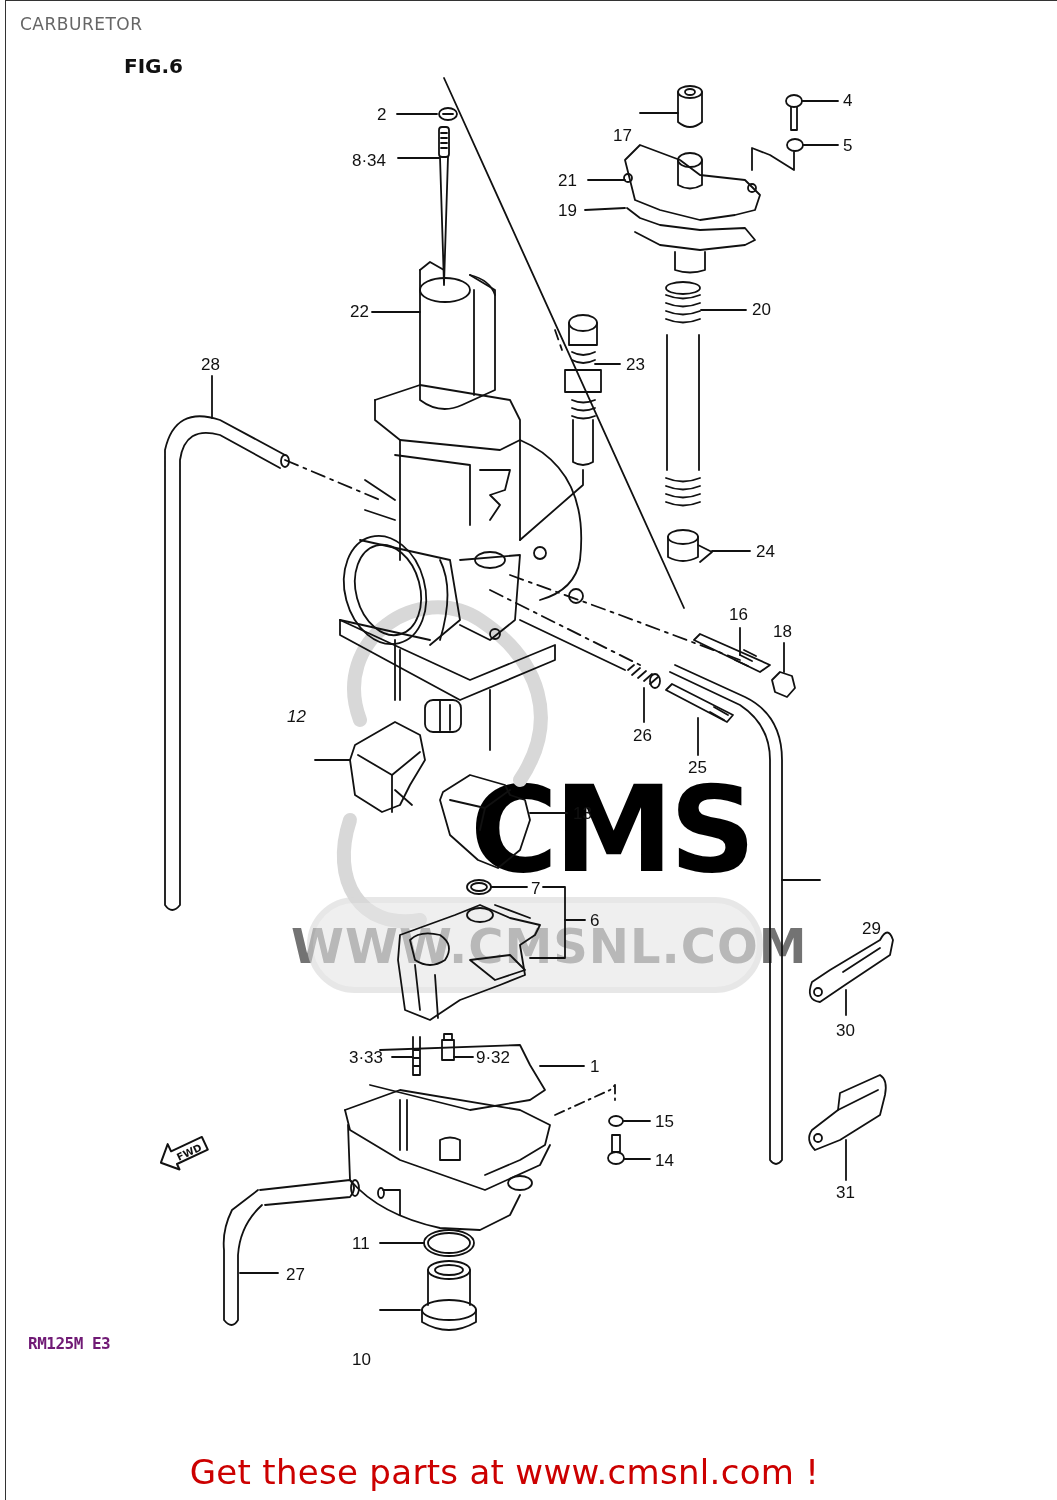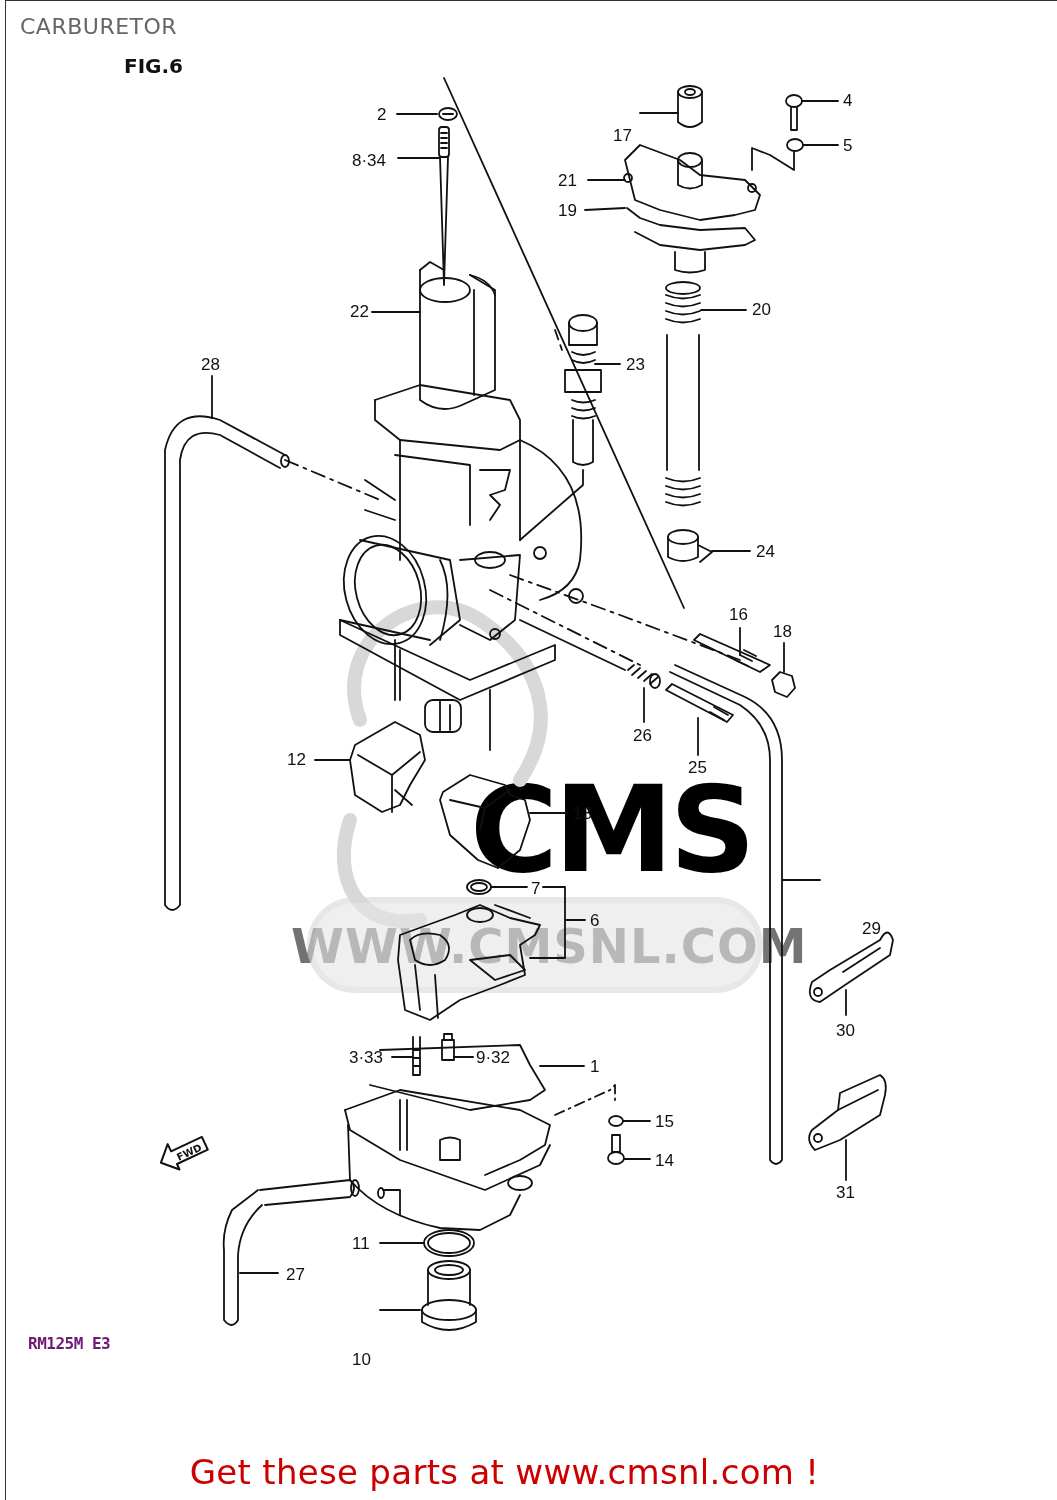--- a/index.html
+++ b/index.html
@@ -1,18 +1,18 @@
 <!DOCTYPE html>
 <html><head>
 <meta charset="utf-8">
 <style>
   html, body { margin: 0; padding: 0; background: #ffffff; }
   body { width: 1057px; height: 1500px; position: relative; overflow: hidden; font-family: "DejaVu Sans", sans-serif; }
   .frame { position: absolute; left: 5px; top: 0; width: 1052px; height: 1500px; border-left: 1.5px solid #333; border-top: 1.5px solid #333; box-sizing: border-box; }
-  .page-title { position: absolute; left: 20px; top: 14px; font-size: 22px; color: #666; letter-spacing: 0.5px; font-family: "DejaVu Sans", sans-serif; }
+  .page-title { position: absolute; left: 20px; top: 14px; font-size: 17px; color: #666; letter-spacing: 0.5px; font-family: "DejaVu Sans", sans-serif; }
   .fig-label { position: absolute; left: 124px; top: 54px; font-size: 20px; font-weight: bold; color: #111; font-family: "DejaVu Sans", sans-serif; }
   .model-code { position: absolute; left: 28px; top: 1334px; font-size: 16px; font-weight: bold; color: #701a75; font-family: "DejaVu Sans Mono", monospace; letter-spacing: -0.5px; }
   .footer-cta { position: absolute; left: 0; width: 1009px; top: 1452px; text-align: center; font-size: 34px; color: #cc0000; font-family: "DejaVu Sans", sans-serif; letter-spacing: 0.3px; }
   svg.diagram { position: absolute; left: 0; top: 0; }
   .callout { position: absolute; font-size: 17px; color: #111; font-family: "Liberation Sans", sans-serif; line-height: 1; white-space: nowrap; }
   .watermark-text { position: absolute; left: 291px; top: 918px; font-size: 48px; font-weight: bold; color: #737373; font-family: "DejaVu Sans", sans-serif; letter-spacing: 1px; }
   .watermark-cms { position: absolute; left: 470px; top: 760px; font-size: 120px; font-weight: bold; color: #000000; font-family: "DejaVu Sans", sans-serif; letter-spacing: -4px; }
 </style>
 </head>
 <body>
@@ -295,21 +295,21 @@
     <div class="callout" style="left: 558px; top: 202px;">19</div>
     <div class="callout" style="left: 350px; top: 303px;">22</div>
     <div class="callout" style="left: 752px; top: 301px;">20</div>
     <div class="callout" style="left: 626px; top: 356px;">23</div>
     <div class="callout" style="left: 201px; top: 356px;">28</div>
     <div class="callout" style="left: 756px; top: 543px;">24</div>
     <div class="callout" style="left: 729px; top: 606px;">16</div>
     <div class="callout" style="left: 773px; top: 623px;">18</div>
     <div class="callout" style="left: 633px; top: 727px;">26</div>
     <div class="callout" style="left: 688px; top: 759px;">25</div>
-    <div class="callout" style="left: 287px; top: 751px;">12</div>
+    <div class="callout" style="left: 287px; top: 708px; font-style: italic;">12</div>
     <div class="callout" style="left: 573px; top: 805px;">13</div>
     <div class="callout" style="left: 531px; top: 880px;">7</div>
     <div class="callout" style="left: 590px; top: 912px;">6</div>
     <div class="callout" style="left: 862px; top: 872px; margin-top: 48px;">29</div>
     <div class="callout" style="left: 836px; top: 1022px;">30</div>
     <div class="callout" style="left: 349px; top: 1049px;">3·33</div>
     <div class="callout" style="left: 476px; top: 1049px;">9·32</div>
     <div class="callout" style="left: 590px; top: 1058px;">1</div>
     <div class="callout" style="left: 655px; top: 1113px;">15</div>
     <div class="callout" style="left: 655px; top: 1152px;">14</div>

